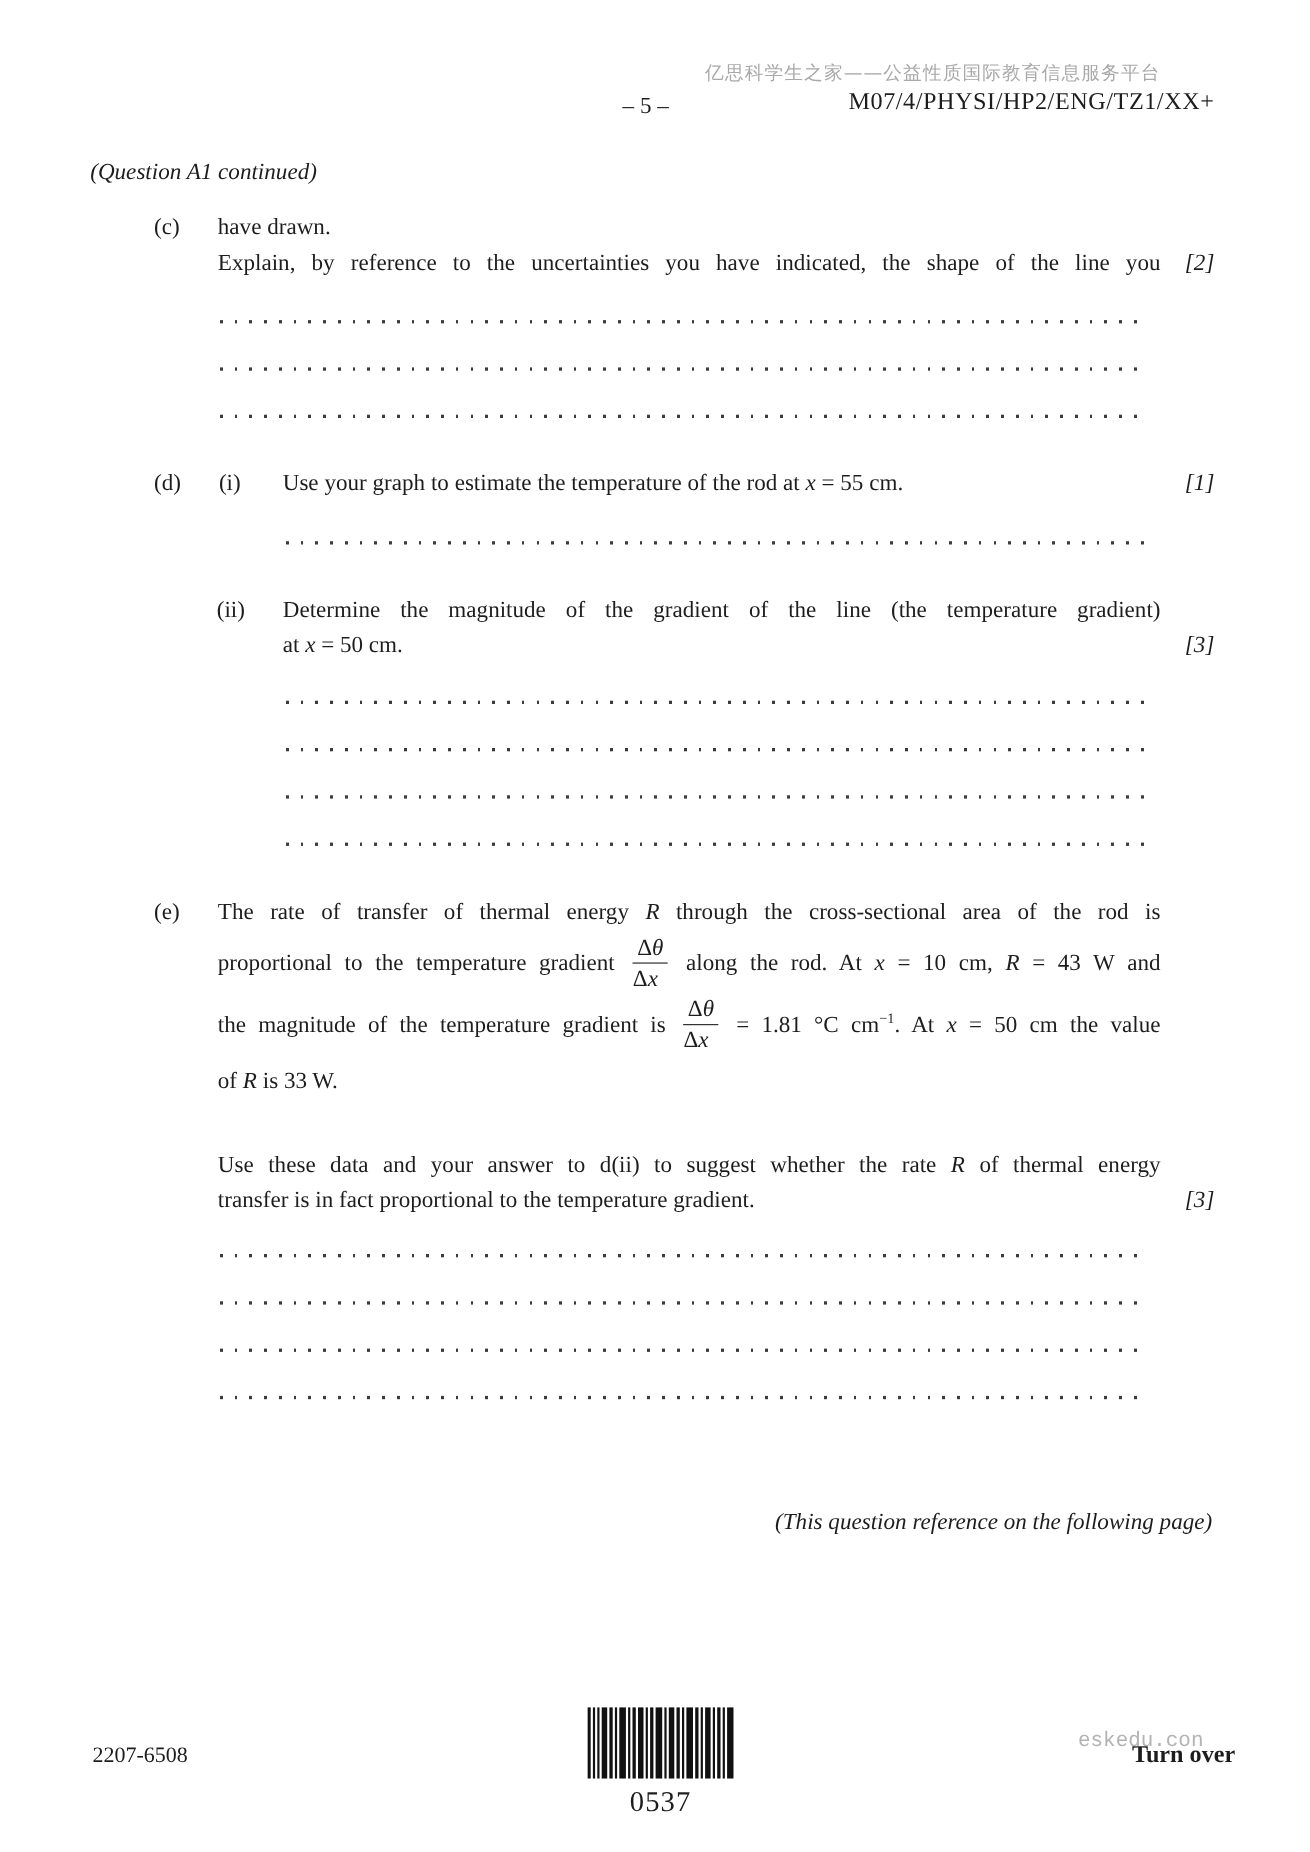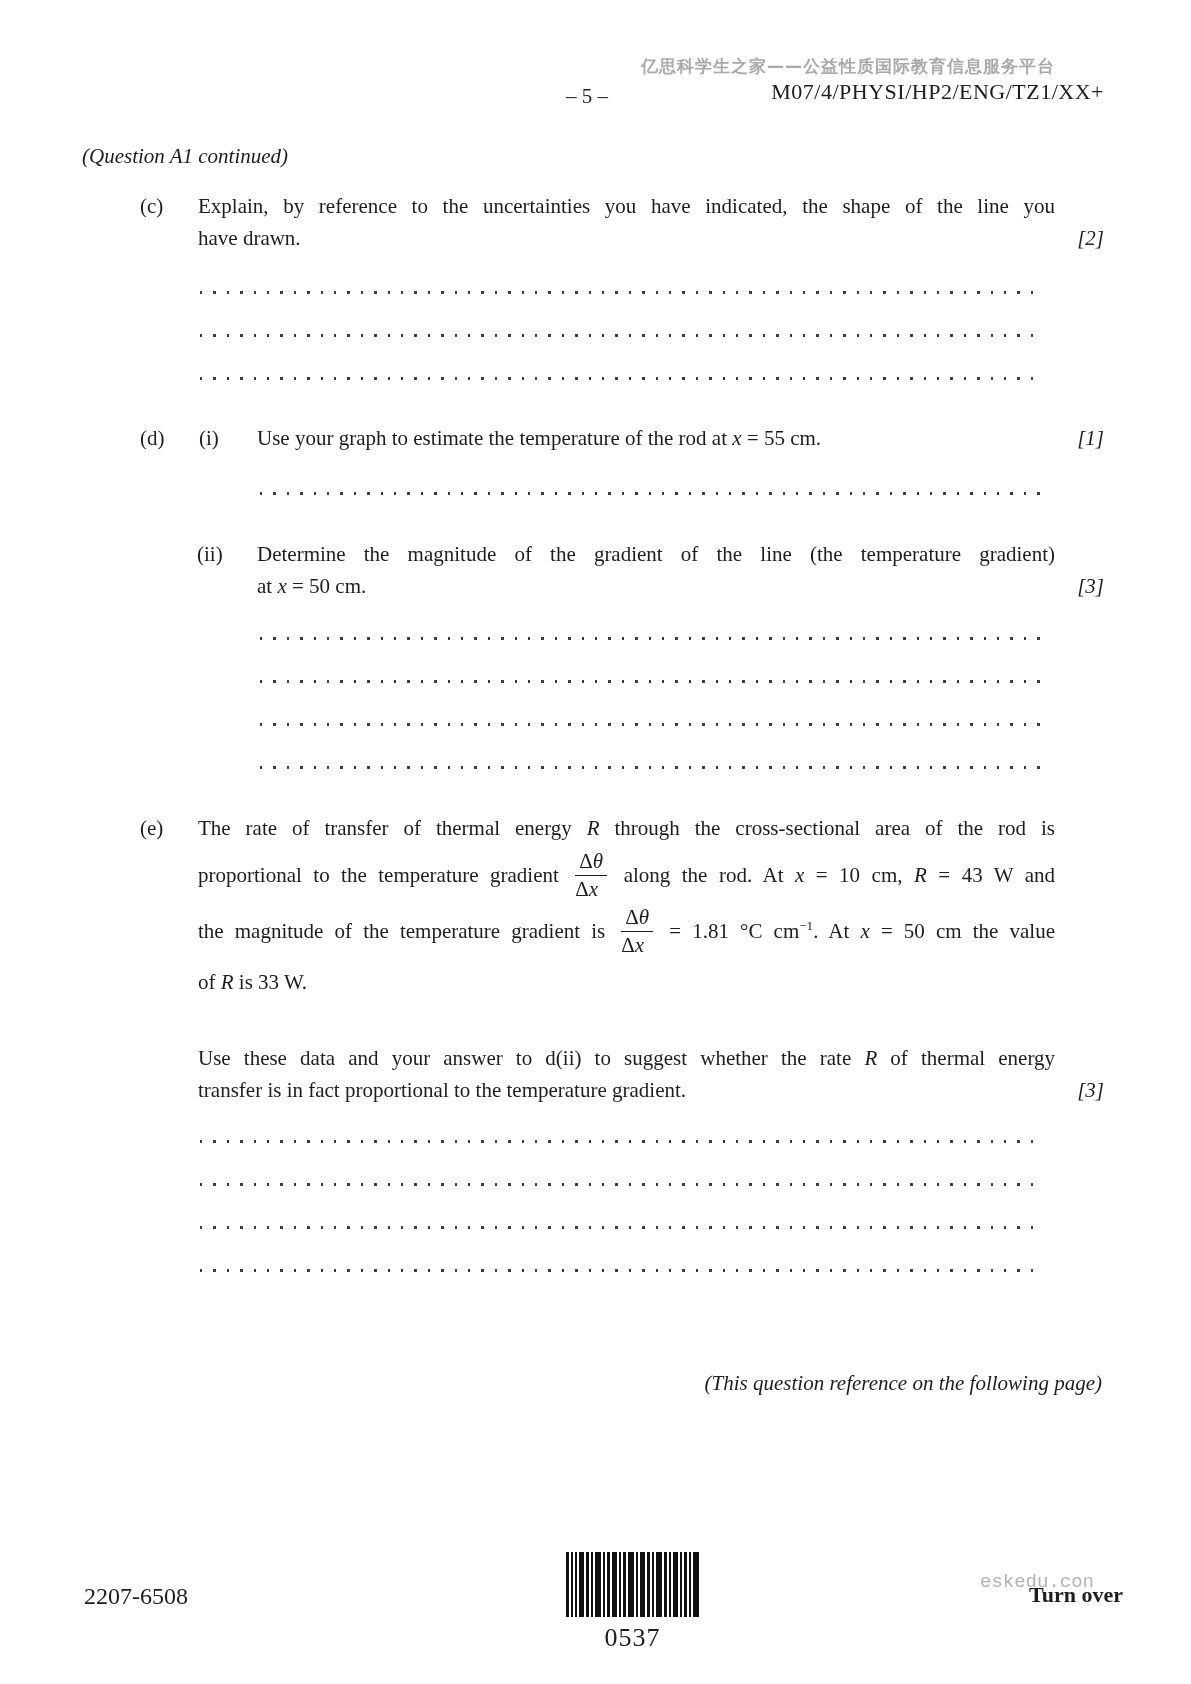--- a/index.html
+++ b/index.html
@@ -26,42 +26,42 @@
   .fnum{display:block;border-bottom:1.6px solid #1d1d1d;padding:0 4px 2px;}
   .fden{display:block;padding-top:2px;}
   .marks{font-style:italic;}
   .dotline{
     height:3px;margin-bottom:40px;
     background:repeating-linear-gradient(90deg,#3c3c3c 0 2.4px,transparent 2.4px 13.4px);
   }
   .dots-c,.dots-e{left:200px;width:843px;}
   .dots-d{left:260px;width:790px;}
   .qlabel{line-height:32px;}
-  .cn-header{font-family:"DejaVu Sans","Liberation Sans",sans-serif;font-size:17px;letter-spacing:1px;font-weight:bold;}
+  .cn-header{font-family:"DejaVu Sans","Liberation Sans",sans-serif;font-size:17px;letter-spacing:1px;}
   .code{font-size:22px;letter-spacing:0.5px;}
-  .footer-num{font-size:24px;text-align:center;}
+  .footer-num{font-size:20px;text-align:center;}
   .turnover{font-weight:bold;font-size:22px;}
   .eskedu{font-family:Liberation Mono, monospace;font-size:19px;color:#b3b3b3;}
   .barcode-num{font-size:26px;text-align:center;letter-spacing:1px;}
 </style>
 </head>
 <body>
 
 <div class="page">
 
   <div class="abs cn-header gray" style="top:55px;right:136px;">亿思科学生之家——公益性质国际教育信息服务平台</div>
   <div class="abs line" style="top:80px;left:566px;">– 5 –</div>
   <div class="abs line code" style="top:76px;right:87px;">M07/4/PHYSI/HP2/ENG/TZ1/XX+</div>
 
   <div class="abs line it" style="top:140px;left:82px;">(Question A1 continued)</div>
 
   <div class="abs qlabel" style="top:190px;left:140px;">(c)</div>
   <div class="abs pblock" style="top:190px;left:198px;width:857px;">
+    <div class="pl">have drawn.</div>
     <div class="pl jline">Explain, by reference to the uncertainties you have indicated, the shape of the line you</div>
-    <div class="pl">have drawn.</div>
   </div>
   <div class="abs line marks" style="top:222px;right:87px;">[2]</div>
   <div class="abs dots-c" style="top:291px;">
       <div class="dotline"></div>
       <div class="dotline"></div>
       <div class="dotline"></div>
     </div>
 
   <div class="abs qlabel" style="top:422px;left:140px;">(d)</div>
   <div class="abs qlabel" style="top:422px;left:199px;">(i)</div>
@@ -97,21 +97,21 @@
       <div class="dotline"></div>
       <div class="dotline"></div>
       <div class="dotline"></div>
       <div class="dotline"></div>
     </div>
 
   <div class="abs line it" style="top:1367px;right:89px;">(This question reference on the following page)</div>
 
   <div class="abs line footer-num" style="top:1580px;left:84px;">2207-6508</div>
 
-  <div class="abs" style="top:1552px;left:566px;width:133px;">
+  <div class="abs" style="top:1552px;left:534px;width:133px;">
     <svg width="133" height="65" viewBox="0 0 133 65">
       <g fill="#111">
         <rect x="0" y="0" width="3" height="65"></rect>
           <rect x="5" y="0" width="2" height="65"></rect>
         <rect x="9" y="0" width="2" height="65"></rect>
           <rect x="13" y="0" width="5" height="65"></rect>
         <rect x="20" y="0" width="3" height="65"></rect>
           <rect x="25" y="0" width="2" height="65"></rect>
         <rect x="29" y="0" width="6" height="65"></rect>
           <rect x="37" y="0" width="2" height="65"></rect>

